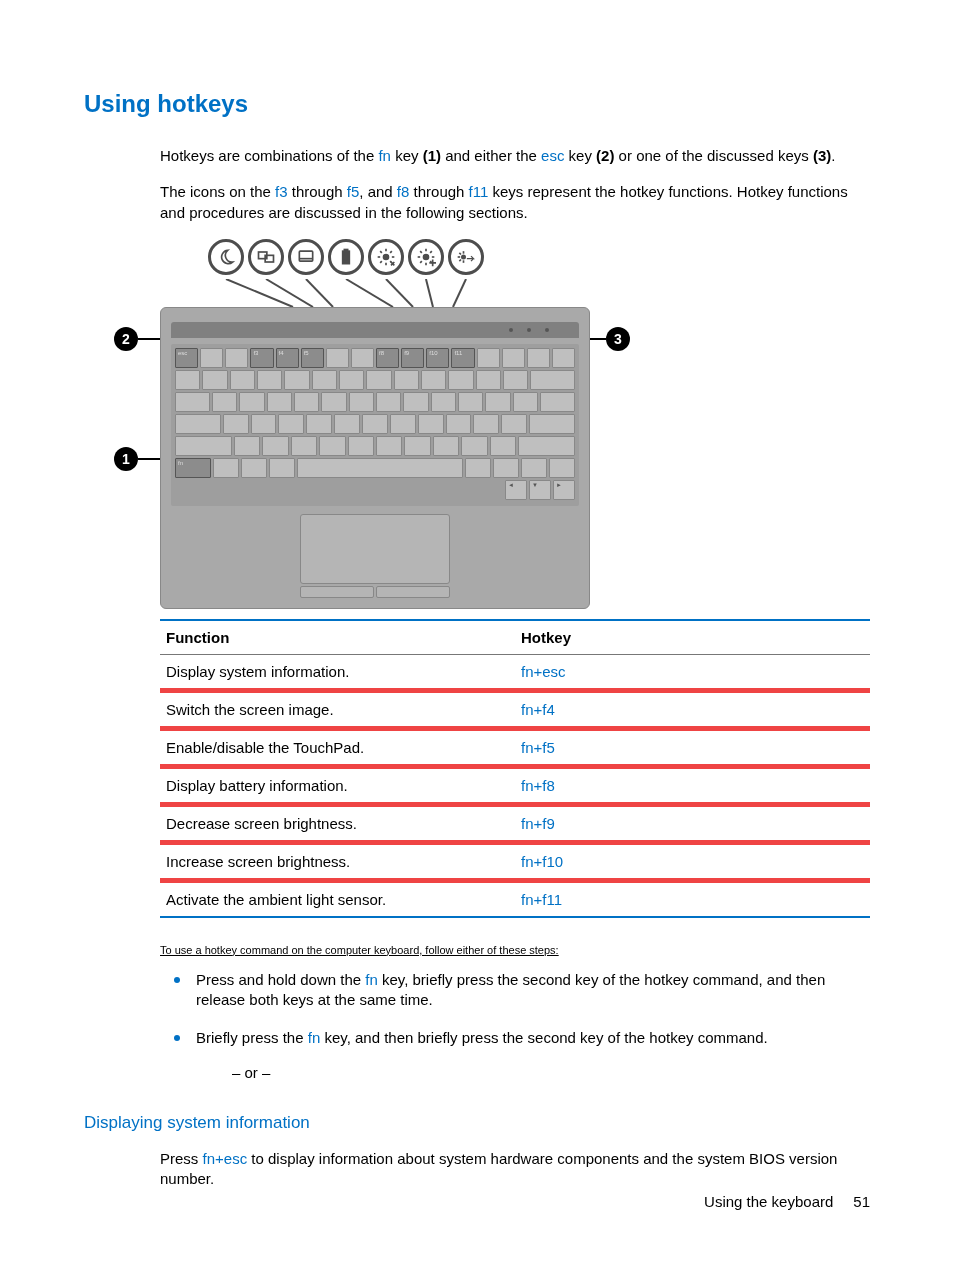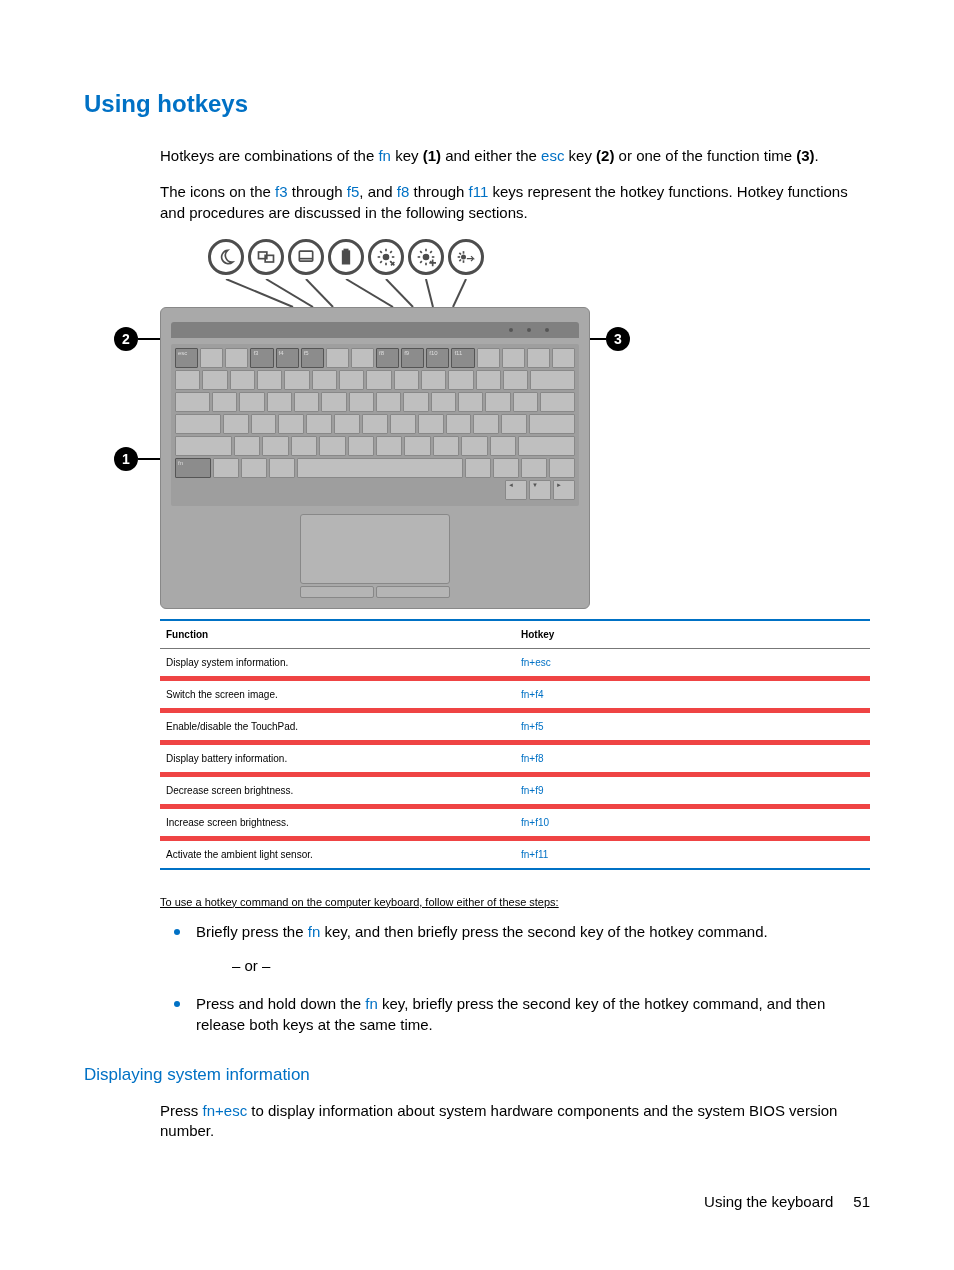--- a/index.html
+++ b/index.html
@@ -84,21 +84,21 @@
     align-items:center; justify-content:center;
   }
   .callout-line { position:absolute; background:#000; height:2px; }
   .callout-line.r { height:2px; }
 
   
   .hk-table {
     width: 710px;
     margin-left: 76px;
     border-collapse: collapse;
-    font-size: 10px;
+    font-size: 15px;
     margin-top: 8px;
   }
   .hk-table thead tr { border-top: 2px solid #0071c5; border-bottom: 1px solid #777; }
   .hk-table th { text-align:left; font-weight:bold; padding: 8px 6px; }
   .hk-table td { padding: 8px 6px; border-bottom: 5px solid #ef4444; }
   .hk-table tbody tr:last-child td { border-bottom: 2px solid #0071c5; }
   .hk-col-func { width: 50%; }
   .hk-link { color:#0071c5; }
 
   
@@ -118,21 +118,21 @@
   }
   .page-num { font-size:15px; }
 </style>
 </head>
 <body>
 
 <h1 class="h1">Using hotkeys</h1>
 
 <div class="body-indent">
   <p class="para">
-    <span>Hotkeys are combinations of the </span><span class="key">fn</span><span> key </span><b>(1)</b><span> and either the </span><span class="key">esc</span><span> key </span><b>(2)</b><span> or one of the function time </span><b>(3)</b><span>.</span>
+    <span>Hotkeys are combinations of the </span><span class="key">fn</span><span> key </span><b>(1)</b><span> and either the </span><span class="key">esc</span><span> key </span><b>(2)</b><span> or one of the discussed keys </span><b>(3)</b><span>.</span>
   </p>
   <p class="para">
     <span>The icons on the </span><span class="key">f3</span><span> through </span><span class="key">f5</span><span>, and </span><span class="key">f8</span><span> through </span><span class="key">f11</span><span> keys represent the hotkey functions. Hotkey functions and procedures are discussed in the following sections.</span>
   </p>
 </div>
 
 <div class="kb-wrap">
   <div class="icon-row">
     <div class="bubble">
         <svg class="inner-svg" viewBox="0 0 24 24">
@@ -374,25 +374,25 @@
         <td>Activate the ambient light sensor.</td>
         <td><span class="hk-link">fn+f11</span></td>
       </tr>
   </tbody>
 </table>
 
 <p class="steps-para">To use a hotkey command on the computer keyboard, follow either of these steps:</p>
 
 <ul class="bullets">
   <li>
+    <span>Press and hold down the </span><span class="key">fn</span><span> key, briefly press the second key of the hotkey command, and then release both keys at the same time.</span>
+  </li>
+  <li>
     <span>Briefly press the </span><span class="key">fn</span><span> key, and then briefly press the second key of the hotkey command.</span>
     <div class="or-line">– or –</div>
-  </li>
-  <li>
-    <span>Press and hold down the </span><span class="key">fn</span><span> key, briefly press the second key of the hotkey command, and then release both keys at the same time.</span>
   </li>
 </ul>
 
 <h2 class="h2">Displaying system information</h2>
 <div class="body-indent">
   <p class="para">
     <span>Press </span><span class="key">fn+esc</span><span> to display information about system hardware components and the system BIOS version number.</span>
   </p>
 </div>
 

